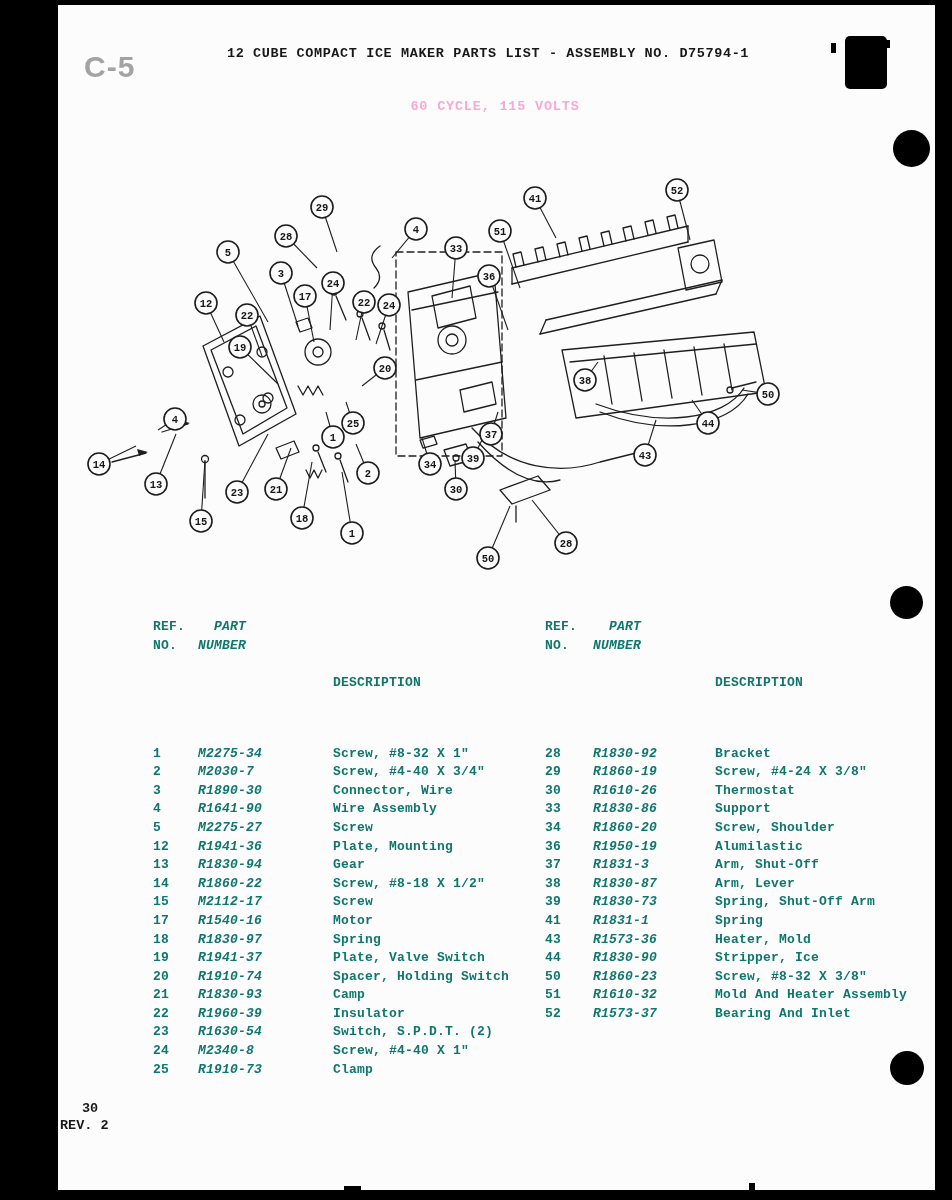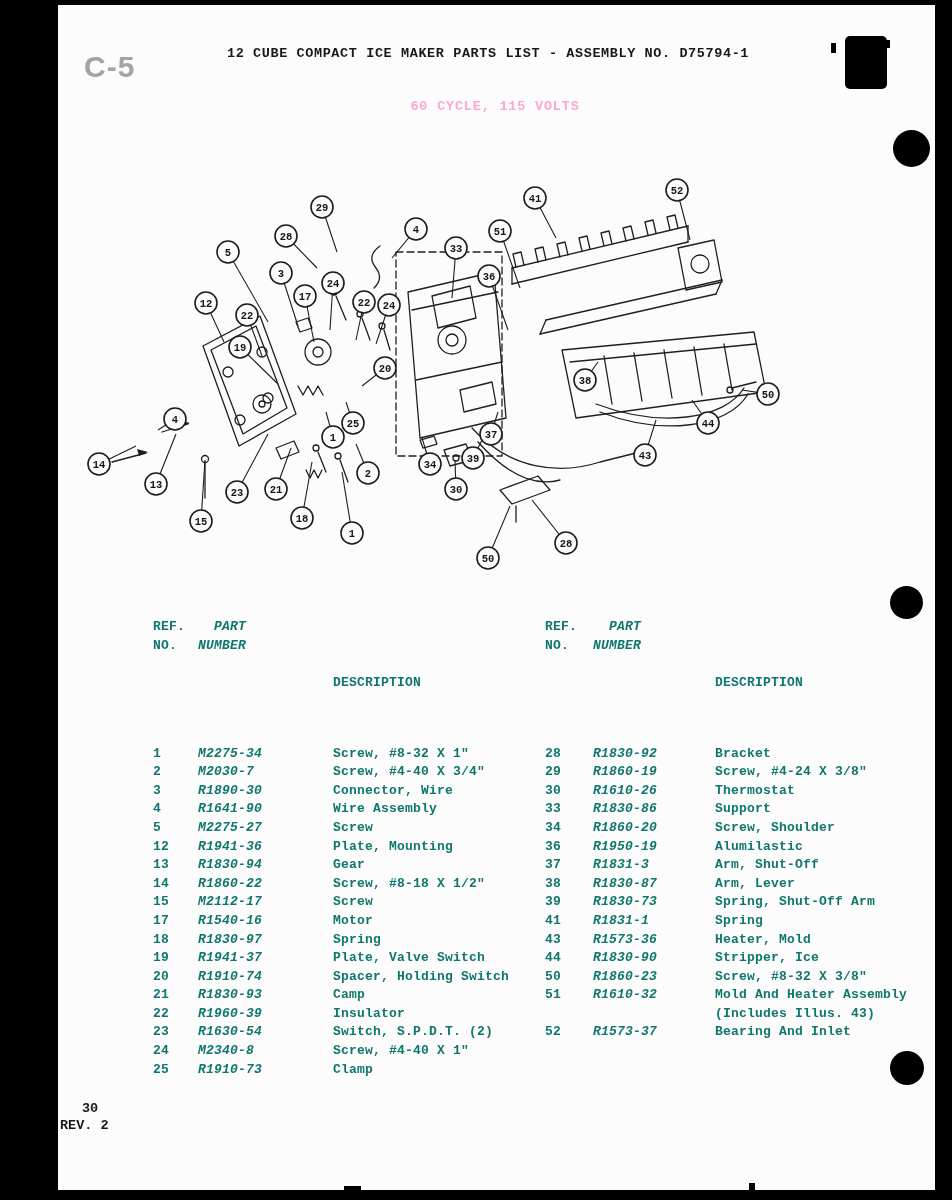--- a/index.html
+++ b/index.html
@@ -497,25 +497,20 @@
           <span class="c-ref">50</span>
           <span class="c-part">R1860-23</span>
           <span class="c-desc">Screw, #8-32 X 3/8"</span>
         </div>
         <div class="prow">
           <span class="c-ref">51</span>
           <span class="c-part">R1610-32</span>
           <span class="c-desc">Mold And Heater Assembly</span>
         </div>
         <div class="prow">
-          <span class="c-ref"></span>
-          <span class="c-part"></span>
-          <span class="c-desc">(Includes Illus. 43)</span>
-        </div>
-        <div class="prow">
           <span class="c-ref">52</span>
           <span class="c-part">R1573-37</span>
           <span class="c-desc">Bearing And Inlet</span>
         </div>
       </div>
   </div>
 </div>
 
 <div class="abs footer">
   <div class="pnum">30</div>

